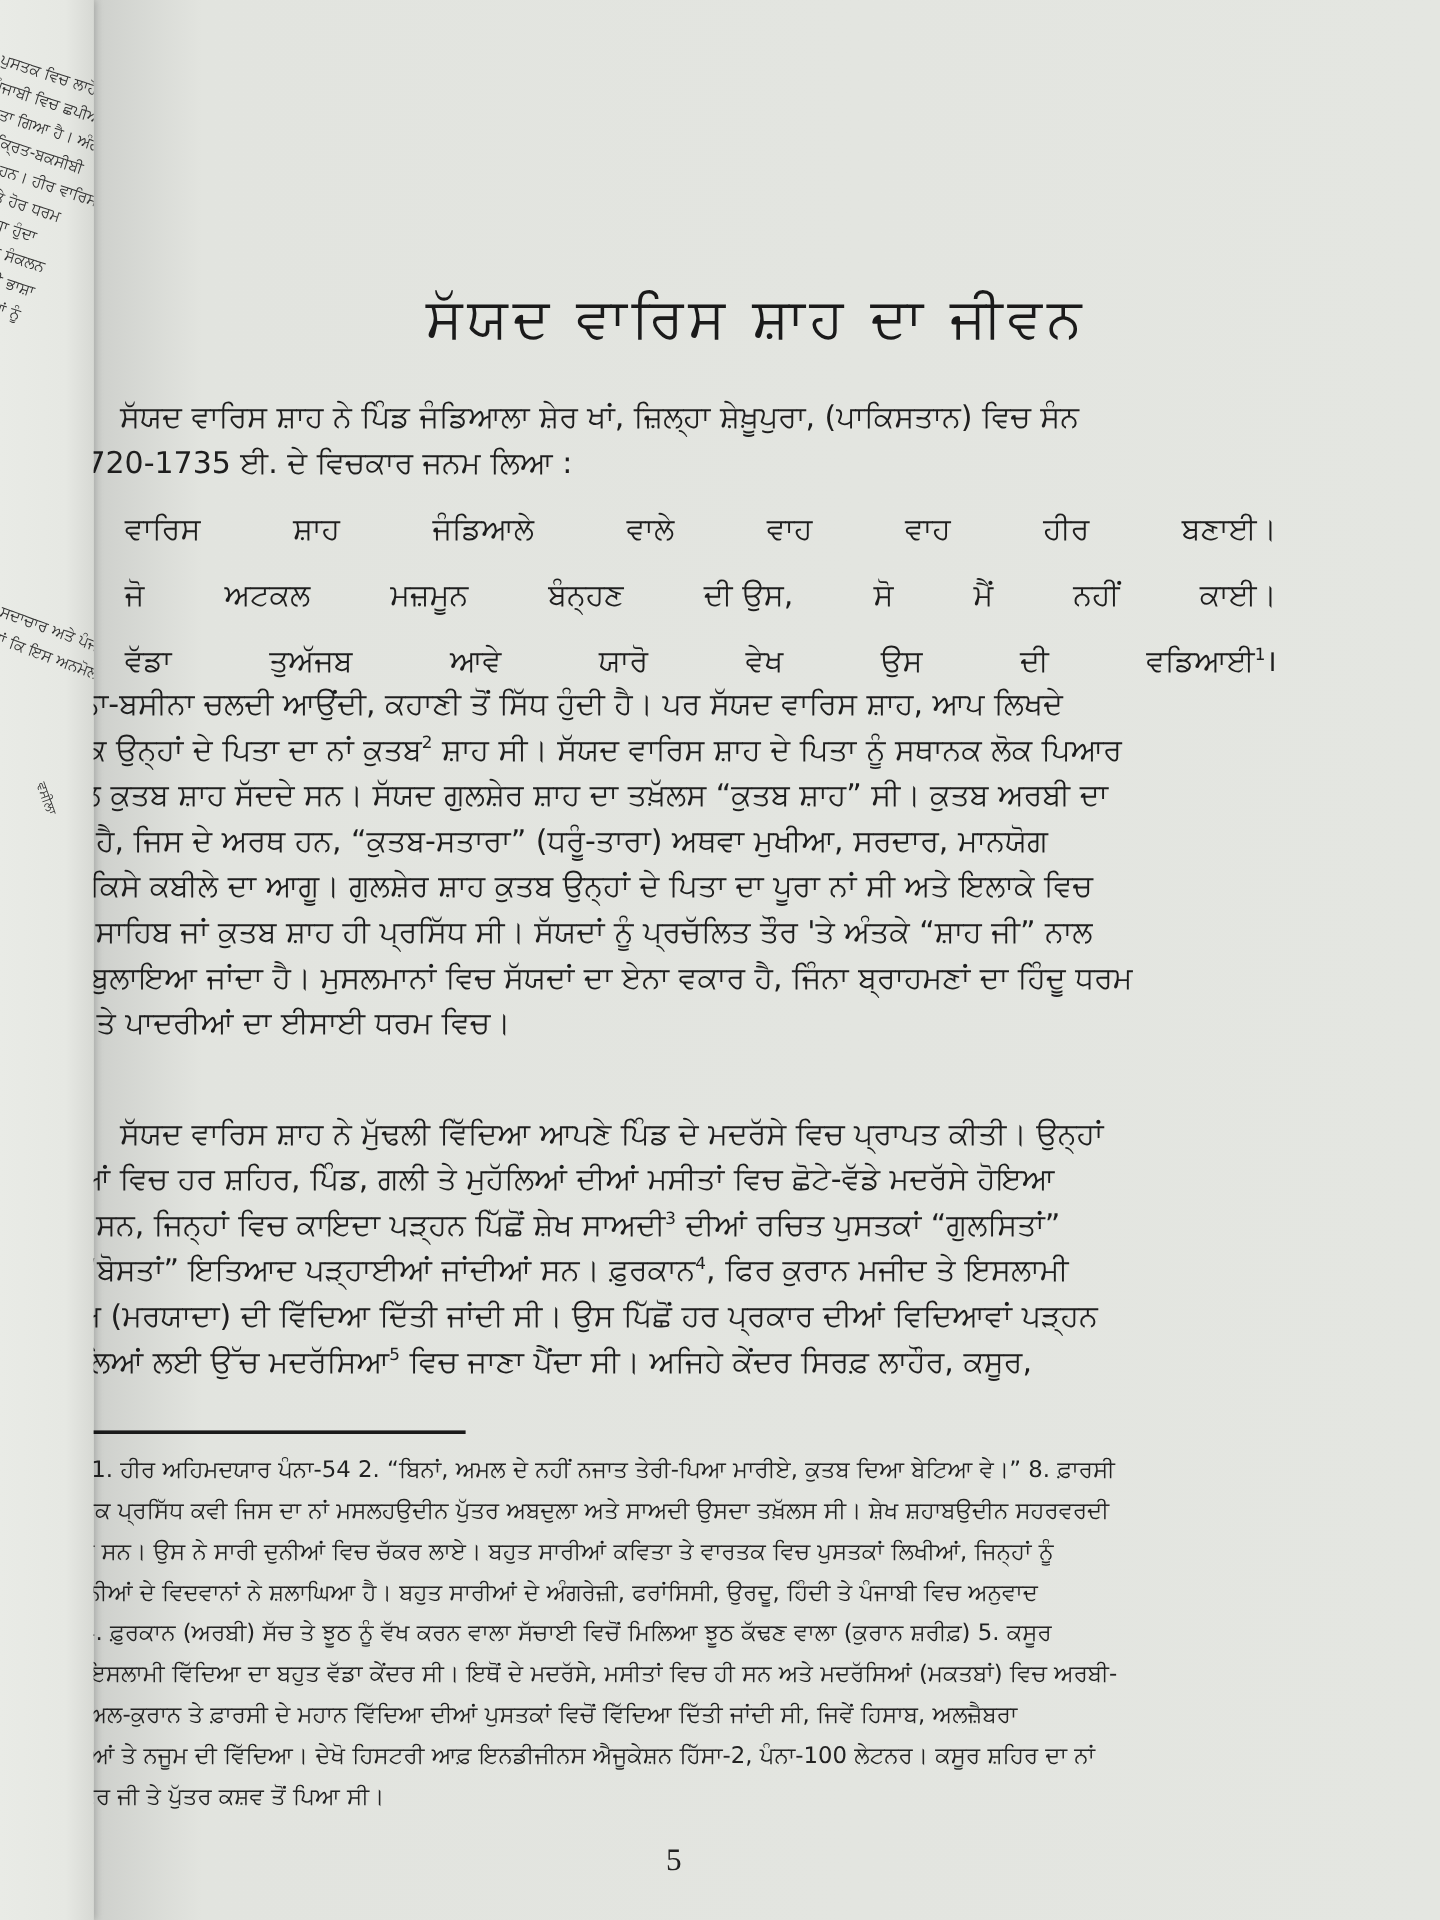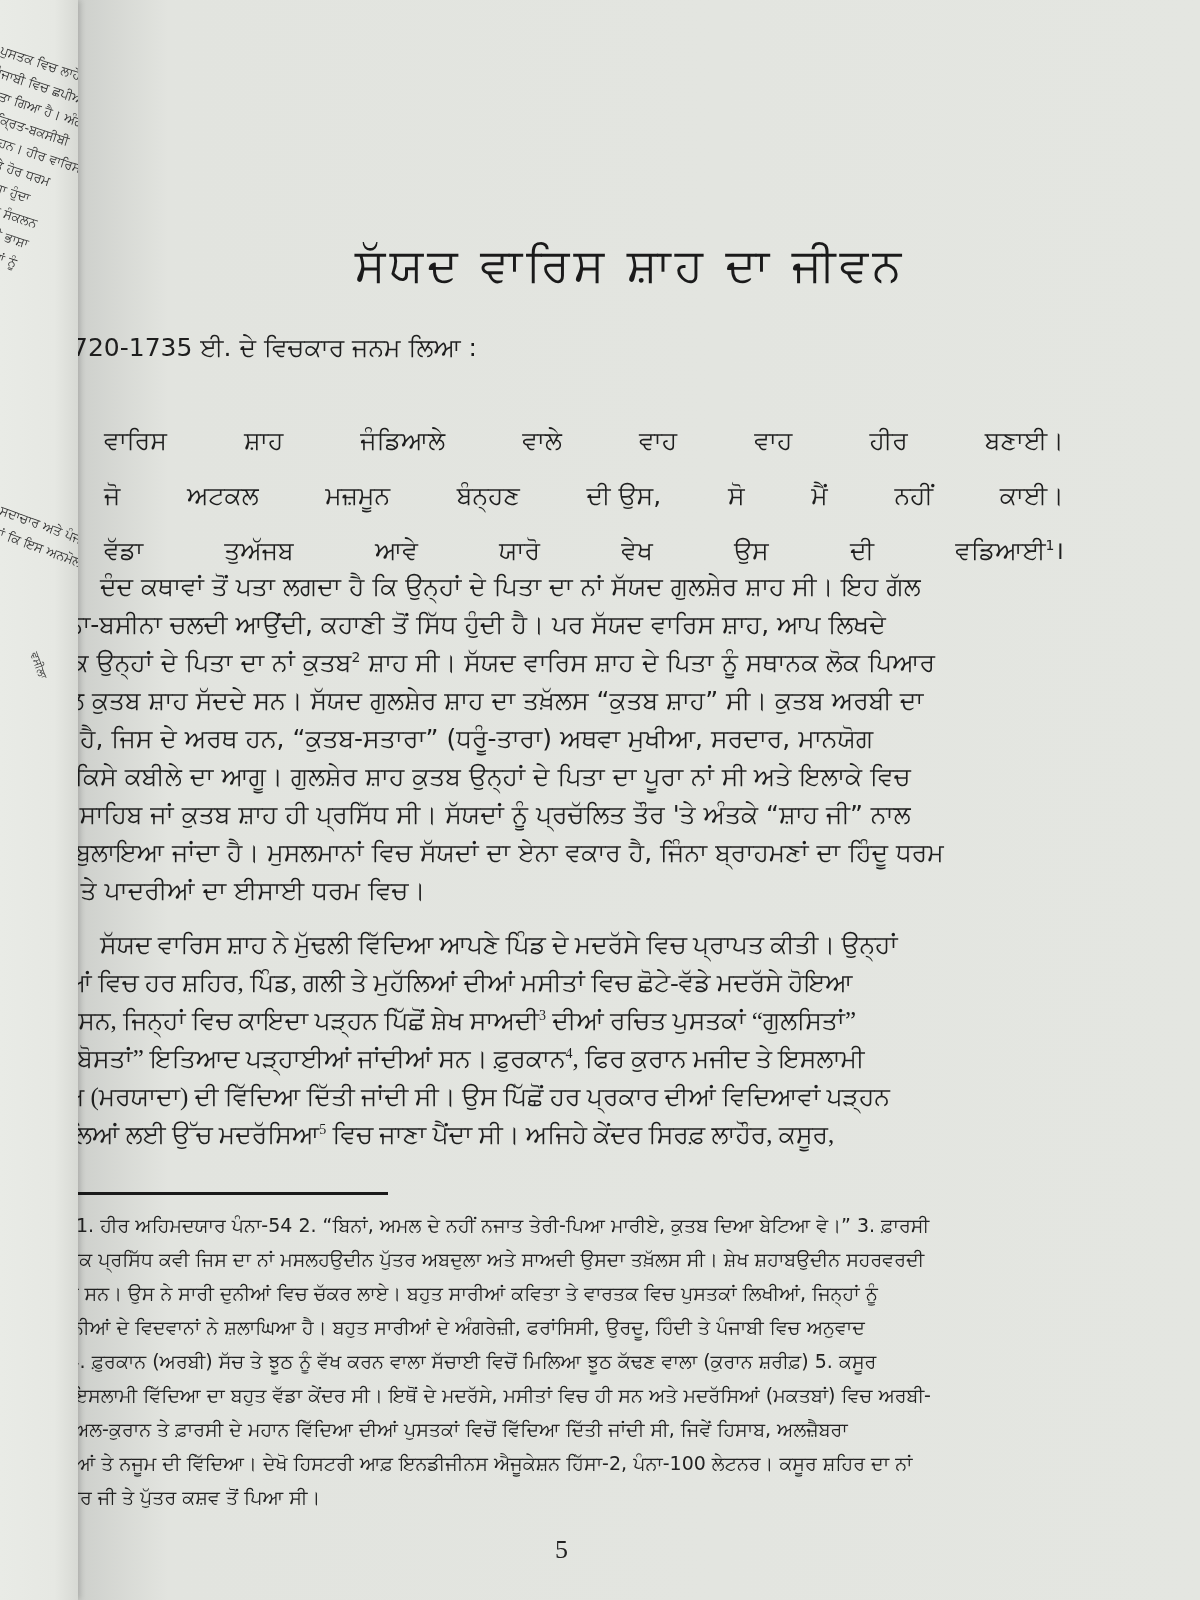--- a/index.html
+++ b/index.html
@@ -157,20 +157,21 @@
 </head>
 <body>
 
 <div class="page">
 
   <div class="title-block">
     <div class="title-2">ਸੱਯਦ ਵਾਰਿਸ ਸ਼ਾਹ ਦਾ ਜੀਵਨ</div>
   </div>
 
   <div class="body-text" style="top:329px;">
+    <div class="line indent">ਸੱਯਦ ਵਾਰਿਸ ਸ਼ਾਹ ਨੇ ਪਿੰਡ ਜੰਡਿਆਲਾ ਸ਼ੇਰ ਖਾਂ, ਜ਼ਿਲ੍ਹਾ ਸ਼ੇਖ਼ੂਪੁਰਾ, (ਪਾਕਿਸਤਾਨ) ਵਿਚ ਸੰਨ</div>
     <div class="line" style="margin-left:32px;">720-1735 ਈ. ਦੇ ਵਿਚਕਾਰ ਜਨਮ ਲਿਆ :</div>
   </div>
 
   <div class="verse">
     <div class="verse-row">
       <span>ਵਾਰਿਸ</span>
       <span>ਸ਼ਾਹ</span>
       <span>ਜੰਡਿਆਲੇ</span>
       <span>ਵਾਲੇ</span>
       <span>ਵਾਹ</span>
@@ -195,44 +196,43 @@
       <span>ਆਵੇ</span>
       <span>ਯਾਰੋ</span>
       <span>ਵੇਖ</span>
       <span>ਉਸ</span>
       <span>ਦੀ</span>
       <span><span>ਵਡਿਆਈ</span><sup>1</sup><span>।</span></span>
     </div>
   </div>
 
   <div class="body-text" style="top:568px;">
-    <div class="line indent">ਦੰਦ ਕਥਾਵਾਂ ਤੋਂ ਪਤਾ ਲਗਦਾ ਹੈ ਕਿ ਉਨ੍ਹਾਂ ਦੇ ਪਿਤਾ ਦਾ ਨਾਂ ਸੱਯਦ ਗੁਲਸ਼ੇਰ ਸ਼ਾਹ ਸੀ। ਇਹ ਗੱਲ</div>
     <div class="line">ੀਨਾ-ਬਸੀਨਾ ਚਲਦੀ ਆਉਂਦੀ, ਕਹਾਣੀ ਤੋਂ ਸਿੱਧ ਹੁੰਦੀ ਹੈ। ਪਰ ਸੱਯਦ ਵਾਰਿਸ ਸ਼ਾਹ, ਆਪ ਲਿਖਦੇ</div>
     <div class="line"><span>ਨ ਕਿ ਉਨ੍ਹਾਂ ਦੇ ਪਿਤਾ ਦਾ ਨਾਂ ਕੁਤਬ</span><sup>2</sup><span> ਸ਼ਾਹ ਸੀ। ਸੱਯਦ ਵਾਰਿਸ ਸ਼ਾਹ ਦੇ ਪਿਤਾ ਨੂੰ ਸਥਾਨਕ ਲੋਕ ਪਿਆਰ</span></div>
     <div class="line">ਾਲ ਕੁਤਬ ਸ਼ਾਹ ਸੱਦਦੇ ਸਨ। ਸੱਯਦ ਗੁਲਸ਼ੇਰ ਸ਼ਾਹ ਦਾ ਤਖ਼ੱਲਸ “ਕੁਤਬ ਸ਼ਾਹ” ਸੀ। ਕੁਤਬ ਅਰਬੀ ਦਾ</div>
     <div class="line">ਬਦ ਹੈ, ਜਿਸ ਦੇ ਅਰਥ ਹਨ, “ਕੁਤਬ-ਸਤਾਰਾ” (ਧਰੂੰ-ਤਾਰਾ) ਅਥਵਾ ਮੁਖੀਆ, ਸਰਦਾਰ, ਮਾਨਯੋਗ</div>
     <div class="line">ਾਂ ਕਿਸੇ ਕਬੀਲੇ ਦਾ ਆਗੂ। ਗੁਲਸ਼ੇਰ ਸ਼ਾਹ ਕੁਤਬ ਉਨ੍ਹਾਂ ਦੇ ਪਿਤਾ ਦਾ ਪੂਰਾ ਨਾਂ ਸੀ ਅਤੇ ਇਲਾਕੇ ਵਿਚ</div>
     <div class="line">ਤਬ ਸਾਹਿਬ ਜਾਂ ਕੁਤਬ ਸ਼ਾਹ ਹੀ ਪ੍ਰਸਿੱਧ ਸੀ। ਸੱਯਦਾਂ ਨੂੰ ਪ੍ਰਚੱਲਿਤ ਤੌਰ 'ਤੇ ਅੰਤਕੇ “ਸ਼ਾਹ ਜੀ” ਨਾਲ</div>
     <div class="line">ੀ ਬੁਲਾਇਆ ਜਾਂਦਾ ਹੈ। ਮੁਸਲਮਾਨਾਂ ਵਿਚ ਸੱਯਦਾਂ ਦਾ ਏਨਾ ਵਕਾਰ ਹੈ, ਜਿੰਨਾ ਬ੍ਰਾਹਮਣਾਂ ਦਾ ਹਿੰਦੂ ਧਰਮ</div>
     <div class="line">ਵਚ ਤੇ ਪਾਦਰੀਆਂ ਦਾ ਈਸਾਈ ਧਰਮ ਵਿਚ।</div>
   </div>
 
-  <div class="body-text" style="top:926px;font-family:Liberation Serif, serif;">
+  <div class="body-text" style="top:926px;">
     <div class="line indent">ਸੱਯਦ ਵਾਰਿਸ ਸ਼ਾਹ ਨੇ ਮੁੱਢਲੀ ਵਿੱਦਿਆ ਆਪਣੇ ਪਿੰਡ ਦੇ ਮਦਰੱਸੇ ਵਿਚ ਪ੍ਰਾਪਤ ਕੀਤੀ। ਉਨ੍ਹਾਂ</div>
     <div class="line">ਮਿਆਂ ਵਿਚ ਹਰ ਸ਼ਹਿਰ, ਪਿੰਡ, ਗਲੀ ਤੇ ਮੁਹੱਲਿਆਂ ਦੀਆਂ ਮਸੀਤਾਂ ਵਿਚ ਛੋਟੇ-ਵੱਡੇ ਮਦਰੱਸੇ ਹੋਇਆ</div>
     <div class="line"><span>ਰਦੇ ਸਨ, ਜਿਨ੍ਹਾਂ ਵਿਚ ਕਾਇਦਾ ਪੜ੍ਹਨ ਪਿੱਛੋਂ ਸ਼ੇਖ ਸਾਅਦੀ</span><sup>3</sup><span> ਦੀਆਂ ਰਚਿਤ ਪੁਸਤਕਾਂ “ਗੁਲਸਿਤਾਂ”</span></div>
     <div class="line"><span>ੇ “ਬੋਸਤਾਂ” ਇਤਿਆਦ ਪੜ੍ਹਾਈਆਂ ਜਾਂਦੀਆਂ ਸਨ। ਫ਼ੁਰਕਾਨ</span><sup>4</sup><span>, ਫਿਰ ਕੁਰਾਨ ਮਜੀਦ ਤੇ ਇਸਲਾਮੀ</span></div>
     <div class="line">ਰਾਅ (ਮਰਯਾਦਾ) ਦੀ ਵਿੱਦਿਆ ਦਿੱਤੀ ਜਾਂਦੀ ਸੀ। ਉਸ ਪਿੱਛੋਂ ਹਰ ਪ੍ਰਕਾਰ ਦੀਆਂ ਵਿਦਿਆਵਾਂ ਪੜ੍ਹਨ</div>
     <div class="line"><span>ਾਲਿਆਂ ਲਈ ਉੱਚ ਮਦਰੱਸਿਆ</span><sup>5</sup><span> ਵਿਚ ਜਾਣਾ ਪੈਂਦਾ ਸੀ। ਅਜਿਹੇ ਕੇਂਦਰ ਸਿਰਫ਼ ਲਾਹੌਰ, ਕਸੂਰ,</span></div>
   </div>
 
   <div class="rule"></div>
 
   <div class="footnotes">
-    <div class="fn-line" style="padding-left:40px;">1. ਹੀਰ ਅਹਿਮਦਯਾਰ ਪੰਨਾ-54 2. “ਬਿਨਾਂ, ਅਮਲ ਦੇ ਨਹੀਂ ਨਜਾਤ ਤੇਰੀ-ਪਿਆ ਮਾਰੀਏ, ਕੁਤਬ ਦਿਆ ਬੇਟਿਆ ਵੇ।” 3. ਫ਼ਾਰਸੀ</div>
+    <div class="fn-line" style="padding-left:40px;">1. ਹੀਰ ਅਹਿਮਦਯਾਰ ਪੰਨਾ-54 2. “ਬਿਨਾਂ, ਅਮਲ ਦੇ ਨਹੀਂ ਨਜਾਤ ਤੇਰੀ-ਪਿਆ ਮਾਰੀਏ, ਕੁਤਬ ਦਿਆ ਬੇਟਿਆ ਵੇ।” 8. ਫ਼ਾਰਸੀ</div>
     <div class="fn-line">ਾ ਇਕ ਪ੍ਰਸਿੱਧ ਕਵੀ ਜਿਸ ਦਾ ਨਾਂ ਮਸਲਹਉਦੀਨ ਪੁੱਤਰ ਅਬਦੁਲਾ ਅਤੇ ਸਾਅਦੀ ਉਸਦਾ ਤਖ਼ੱਲਸ ਸੀ। ਸ਼ੇਖ ਸ਼ਹਾਬਉਦੀਨ ਸਹਰਵਰਦੀ</div>
     <div class="fn-line">ਮੁਰੀਦ ਸਨ। ਉਸ ਨੇ ਸਾਰੀ ਦੁਨੀਆਂ ਵਿਚ ਚੱਕਰ ਲਾਏ। ਬਹੁਤ ਸਾਰੀਆਂ ਕਵਿਤਾ ਤੇ ਵਾਰਤਕ ਵਿਚ ਪੁਸਤਕਾਂ ਲਿਖੀਆਂ, ਜਿਨ੍ਹਾਂ ਨੂੰ</div>
     <div class="fn-line">ਰੀ ਦੁਨੀਆਂ ਦੇ ਵਿਦਵਾਨਾਂ ਨੇ ਸ਼ਲਾਘਿਆ ਹੈ। ਬਹੁਤ ਸਾਰੀਆਂ ਦੇ ਅੰਗਰੇਜ਼ੀ, ਫਰਾਂਸਿਸੀ, ਉਰਦੂ, ਹਿੰਦੀ ਤੇ ਪੰਜਾਬੀ ਵਿਚ ਅਨੁਵਾਦ</div>
     <div class="fn-line">ਏ। 4. ਫ਼ੁਰਕਾਨ (ਅਰਬੀ) ਸੱਚ ਤੇ ਝੂਠ ਨੂੰ ਵੱਖ ਕਰਨ ਵਾਲਾ ਸੱਚਾਈ ਵਿਚੋਂ ਮਿਲਿਆ ਝੂਠ ਕੱਢਣ ਵਾਲਾ (ਕੁਰਾਨ ਸ਼ਰੀਫ਼) 5. ਕਸੂਰ</div>
     <div class="fn-line">ਹਿਰ ਇਸਲਾਮੀ ਵਿੱਦਿਆ ਦਾ ਬਹੁਤ ਵੱਡਾ ਕੇਂਦਰ ਸੀ। ਇਥੋਂ ਦੇ ਮਦਰੱਸੇ, ਮਸੀਤਾਂ ਵਿਚ ਹੀ ਸਨ ਅਤੇ ਮਦਰੱਸਿਆਂ (ਮਕਤਬਾਂ) ਵਿਚ ਅਰਬੀ-</div>
     <div class="fn-line">ਕਾਹ-ਅਲ-ਕੁਰਾਨ ਤੇ ਫ਼ਾਰਸੀ ਦੇ ਮਹਾਨ ਵਿੱਦਿਆ ਦੀਆਂ ਪੁਸਤਕਾਂ ਵਿਚੋਂ ਵਿੱਦਿਆ ਦਿੱਤੀ ਜਾਂਦੀ ਸੀ, ਜਿਵੇਂ ਹਿਸਾਬ, ਅਲਜ਼ੈਬਰਾ</div>
     <div class="fn-line">ਾਰਿਆਂ ਤੇ ਨਜੂਮ ਦੀ ਵਿੱਦਿਆ। ਦੇਖੋ ਹਿਸਟਰੀ ਆਫ਼ ਇਨਡੀਜੀਨਸ ਐਜੂਕੇਸ਼ਨ ਹਿੱਸਾ-2, ਪੰਨਾ-100 ਲੇਟਨਰ। ਕਸੂਰ ਸ਼ਹਿਰ ਦਾ ਨਾਂ</div>
     <div class="fn-line">ਮ ਚੰਦਰ ਜੀ ਤੇ ਪੁੱਤਰ ਕਸ਼ਵ ਤੋਂ ਪਿਆ ਸੀ।</div>
   </div>
 

